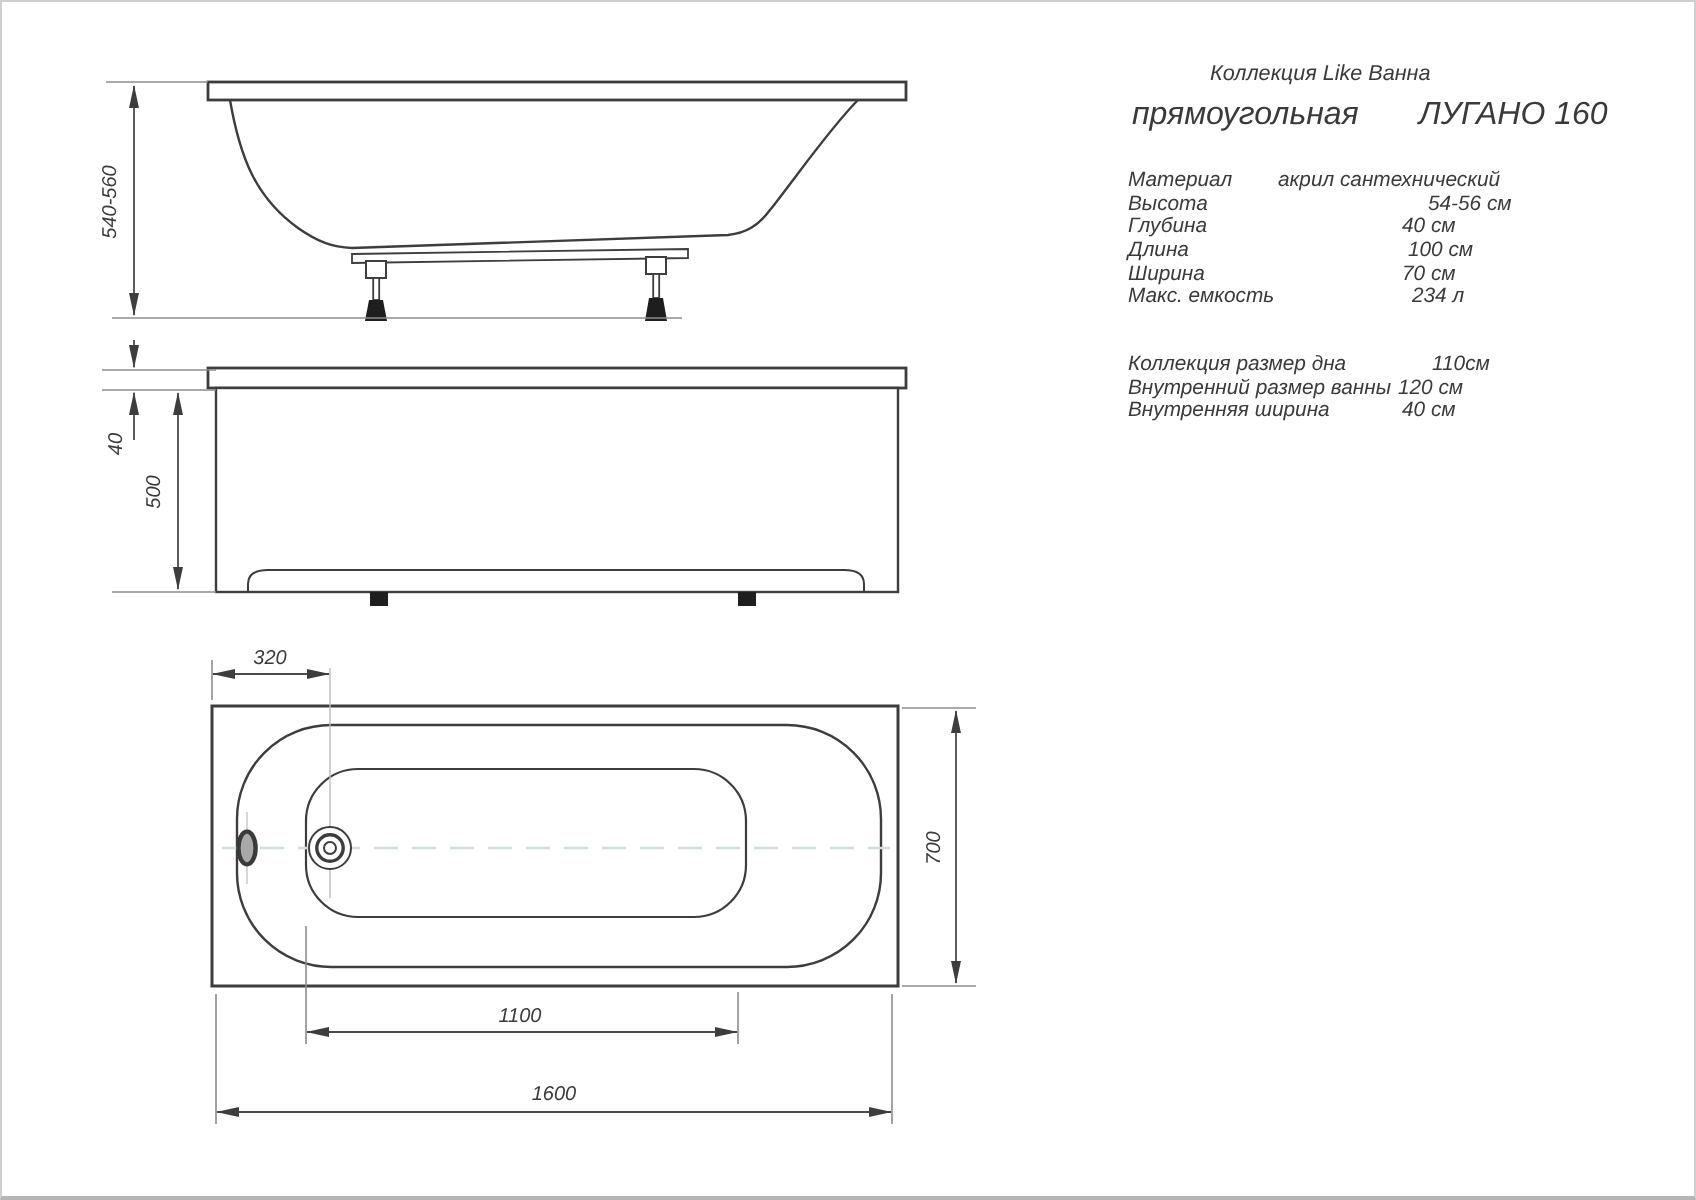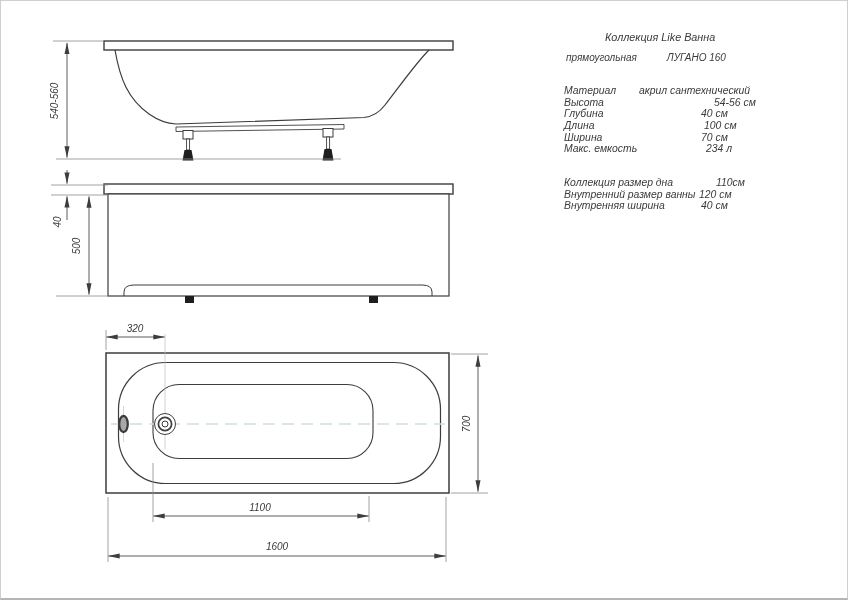--- a/index.html
+++ b/index.html
@@ -11,21 +11,21 @@
   svg{position:absolute;left:0;top:0;}
   svg text{
     font-family:"Liberation Sans",sans-serif;font-style:italic;
     font-size:10px;fill:#3a3a3a;
   }
   .panel{
     position:absolute;left:556px;top:10px;width:290px;height:220px;
     font-style:italic;font-size:10.4px;line-height:11.7px;color:#3a3a3a;margin-top:16px;
   }
   .t1{position:absolute;top:5px;left:48px;font-size:10.8px;white-space:nowrap;}
-  .t2{position:absolute;top:25px;left:9px;font-size:10px;white-space:nowrap;}
+  .t2{position:absolute;top:25px;left:9px;font-size:16px;white-space:nowrap;}
   .t2 .model{margin-left:30px;}
   .specs{position:absolute;left:7px;right:0;}
   .block1{top:58px;}
   .block2{top:150px;}
   .row{position:relative;height:11.7px;white-space:nowrap;}
   .row .lbl{position:absolute;left:0;top:0;}
   .row .val{position:absolute;top:0;}
   .vA{left:75px;}  
   .vB{left:150px;} 
   .vC{left:137px;} 

